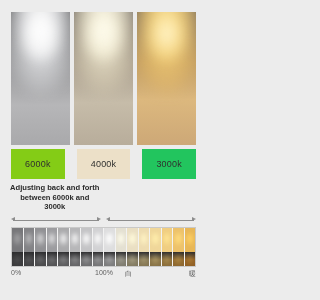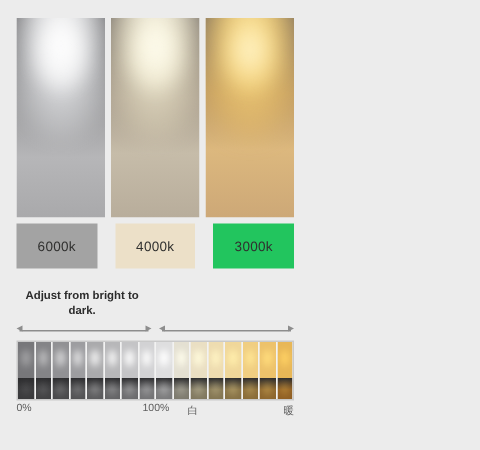--- a/index.html
+++ b/index.html
@@ -134,33 +134,33 @@
     <div class="glow2"></div>
   </div>
   <div class="panel p3">
     <div class="wall"></div>
     <div class="glow"></div>
     <div class="glow2"></div>
   </div>
 </div>
 
 <div class="cct-row">
-  <div class="cct" style="background: #a3a3a3;">
+  <div class="cct" style="background: #84cc16;">
     <span>6000k</span>
   </div>
   <div class="cct" style="background: rgb(236, 224, 200);">
     <span>4000k</span>
   </div>
   <div class="cct" style="background: #22c55e;">
     <span>3000k</span>
   </div>
 </div>
 
 <div class="captions">
-  <div class="cap left">Adjust from bright to dark.</div>
+  <div class="cap">Adjusting back and forth between 6000k and 3000k</div>
 </div>
 
 <div class="brackets">
   <div class="bracket">
     <div class="cap-l"></div>
     <div class="bar"></div>
     <div class="cap-r"></div>
   </div>
   <div class="bracket">
     <div class="cap-l"></div>

